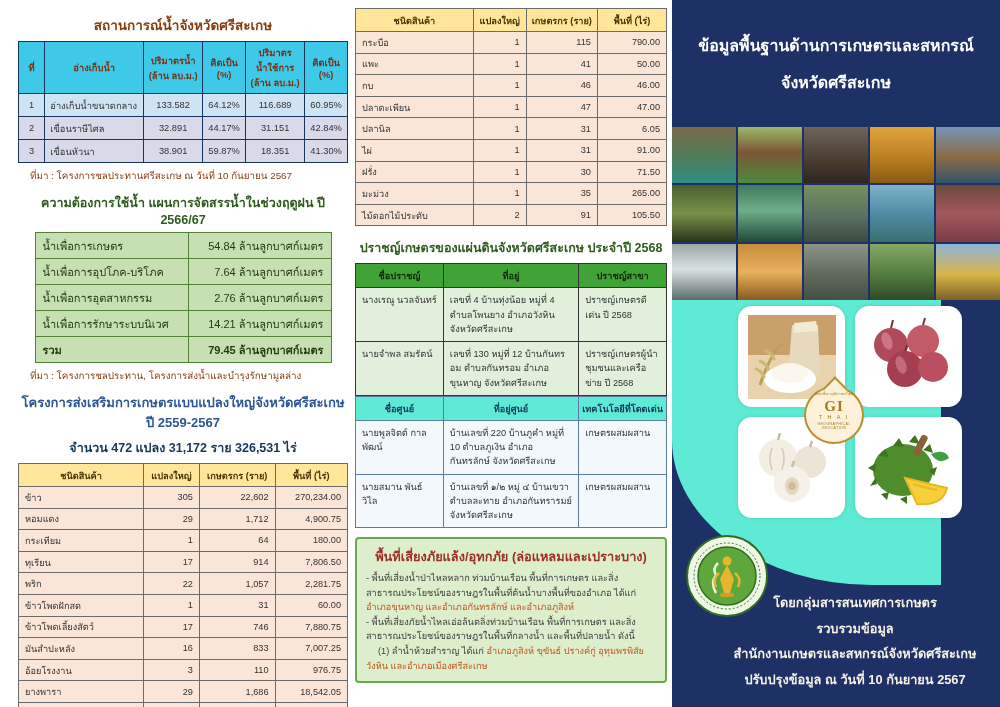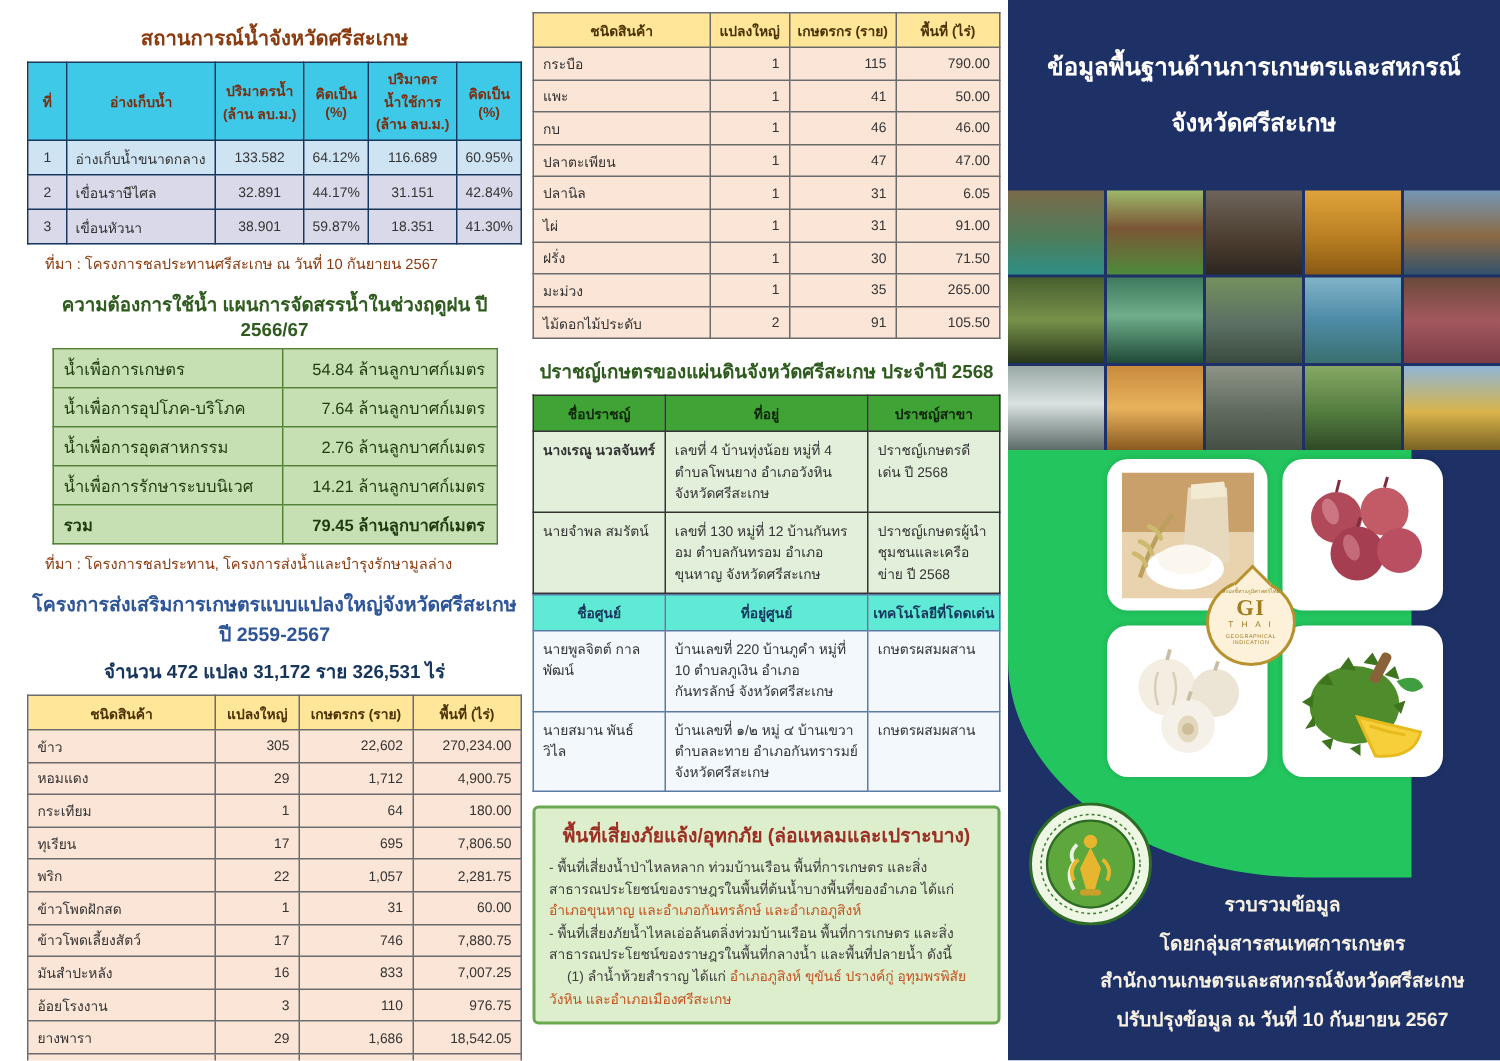--- a/index.html
+++ b/index.html
@@ -70,21 +70,21 @@
   .ph7{background:linear-gradient(180deg,#3f7a5e 0%,#6fae8b 45%,#1f4a38 100%);}
   .ph8{background:linear-gradient(180deg,#74915e 0%,#5b6f63 55%,#3a4a3e 100%);}
   .ph9{background:linear-gradient(180deg,#7fb3c9 0%,#4e8ba6 50%,#39706f 100%);}
   .ph10{background:linear-gradient(180deg,#6b4a3a 0%,#a3585e 50%,#7a3c46 100%);}
   .ph11{background:linear-gradient(180deg,#9aa8a6 0%,#d9e2e0 45%,#5c6b69 100%);}
   .ph12{background:linear-gradient(180deg,#c98b3e 0%,#e8b25c 50%,#8a5a20 100%);}
   .ph13{background:linear-gradient(180deg,#8d9487 0%,#5f6a5c 55%,#454f44 100%);}
   .ph14{background:linear-gradient(180deg,#86a864 0%,#537c3f 55%,#2f4a26 100%);}
   .ph15{background:linear-gradient(180deg,#8fb6d6 0%,#d9b44a 55%,#7a6224 100%);}
 
-  .cream{position:absolute;top:300px;left:0;width:269px;height:285px;background:#22c55e;border-bottom-left-radius:200px 145px;}
+  .cream{position:absolute;top:300px;left:0;width:269px;height:285px;background:#5eead4;border-bottom-left-radius:200px 145px;}
   .product-grid{position:absolute;top:6px;left:66px;width:224px;height:212px;display:grid;grid-template-columns:1fr 1fr;grid-template-rows:1fr 1fr;gap:10px;}
   .product-card{background:#ffffff;border-radius:14px;box-shadow:0 0 4px rgba(0,0,0,0.12);display:flex;align-items:center;justify-content:center;}
   .gi-badge{position:absolute;top:72px;left:134px;width:56px;height:72px;display:flex;flex-direction:column;align-items:center;z-index:5;}
   .gi-drop{width:56px;height:56px;background:#fdf2d9;border:2px solid #b8912f;border-radius:50% 50% 50% 50%;position:relative;margin-top:14px;
            display:flex;flex-direction:column;align-items:center;justify-content:center;}
   .gi-point{width:16px;height:16px;background:#fdf2d9;border-left:2px solid #b8912f;border-top:2px solid #b8912f;transform:rotate(45deg);position:absolute;top:-8px;left:20px;}
   .gi-main{font-size:15px;font-weight:bold;color:#a07d20;line-height:1;letter-spacing:1px;font-family:"Liberation Serif","DejaVu Serif",serif;}
   .gi-sub{font-size:5.5px;color:#a07d20;letter-spacing:2px;line-height:1.4;}
   .gi-tiny{font-size:3.6px;color:#a07d20;letter-spacing:0.4px;line-height:1.3;text-align:center;}
   .gi-arc{font-size:3.6px;color:#a07d20;position:absolute;top:3px;width:100%;text-align:center;}
@@ -204,21 +204,21 @@
         </tr>
         <tr>
           <td style="text-align: left;">กระเทียม</td>
           <td style="text-align: right;">1</td>
           <td style="text-align: right;">64</td>
           <td style="text-align: right;">180.00</td>
         </tr>
         <tr>
           <td style="text-align: left;">ทุเรียน</td>
           <td style="text-align: right;">17</td>
-          <td style="text-align: right;">695</td>
+          <td style="text-align: right;">914</td>
           <td style="text-align: right;">7,806.50</td>
         </tr>
         <tr>
           <td style="text-align: left;">พริก</td>
           <td style="text-align: right;">22</td>
           <td style="text-align: right;">1,057</td>
           <td style="text-align: right;">2,281.75</td>
         </tr>
         <tr>
           <td style="text-align: left;">ข้าวโพดฝักสด</td>
@@ -333,21 +333,21 @@
   <table class="sage-table">
     <thead>
         <tr>
           <th style="width: 28%;">ชื่อปราชญ์</th>
           <th style="width: 44%;">ที่อยู่</th>
           <th style="width: 28%;">ปราชญ์สาขา</th>
         </tr>
       </thead>
     <tbody>
         <tr>
-          <td style="text-align: left; font-weight: bold;">นางเรณู นวลจันทร์</td>
+          <td style="text-align: left;">นางเรณู นวลจันทร์</td>
           <td style="text-align: left;">เลขที่ 4 บ้านทุ่งน้อย หมู่ที่ 4 ตำบลโพนยาง อำเภอวังหิน จังหวัดศรีสะเกษ</td>
           <td style="text-align: left;">ปราชญ์เกษตรดีเด่น ปี 2568</td>
         </tr>
         <tr>
           <td style="text-align: left;">นายจำพล สมรัตน์</td>
           <td style="text-align: left;">เลขที่ 130 หมู่ที่ 12 บ้านกันทรอม ตำบลกันทรอม อำเภอขุนหาญ จังหวัดศรีสะเกษ</td>
           <td style="text-align: left;">ปราชญ์เกษตรผู้นำชุมชนและเครือข่าย ปี 2568</td>
         </tr>
       </tbody>
   </table>
@@ -479,18 +479,18 @@
       <circle cx="41" cy="41" r="29" fill="none" stroke="#2e6b24" stroke-width="1.5"></circle>
       <path d="M30 58 Q24 48 30 40 Q26 34 32 28" stroke="#e9f2dd" stroke-width="2.5" fill="none"></path>
       <circle cx="41" cy="26" r="4.5" fill="#e8b62e"></circle>
       <path d="M41 30 L48 44 L44 58 L38 58 L34 44 Z" fill="#e8b62e"></path>
       <path d="M33 38 Q26 44 30 52 M49 38 Q56 44 52 52" stroke="#e8b62e" stroke-width="2.5" fill="none"></path>
       <rect x="34" y="58" width="14" height="4" rx="2" fill="#caa02a"></rect>
     </svg>
   </div>
 
   <div class="credits">
+      <div>โดยกลุ่มสารสนเทศการเกษตร</div>
       <div>รวบรวมข้อมูล</div>
-      <div>โดยกลุ่มสารสนเทศการเกษตร</div>
       <div>สำนักงานเกษตรและสหกรณ์จังหวัดศรีสะเกษ</div>
       <div>ปรับปรุงข้อมูล ณ วันที่ 10 กันยายน 2567</div>
     </div>
 </div>
 
 </body></html>

